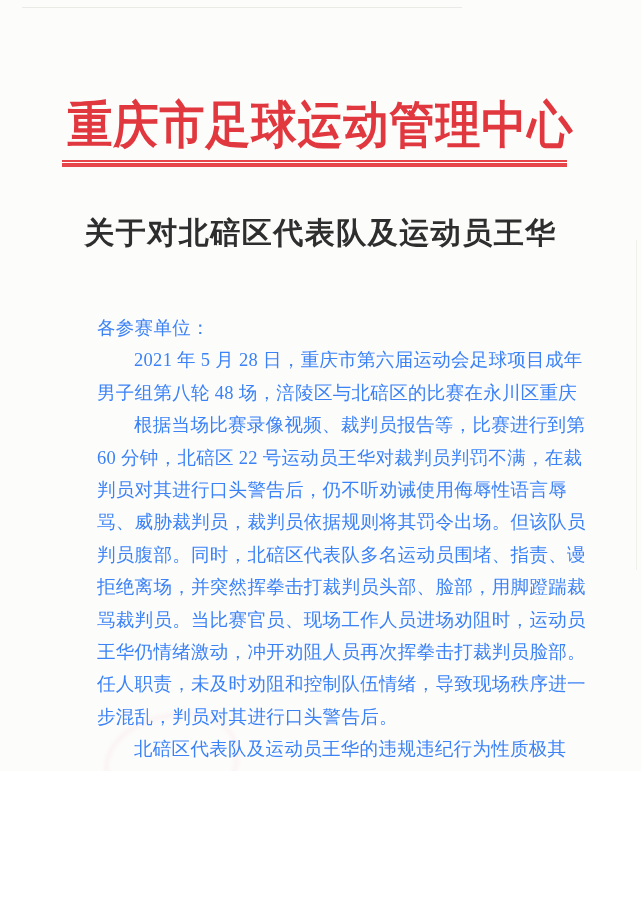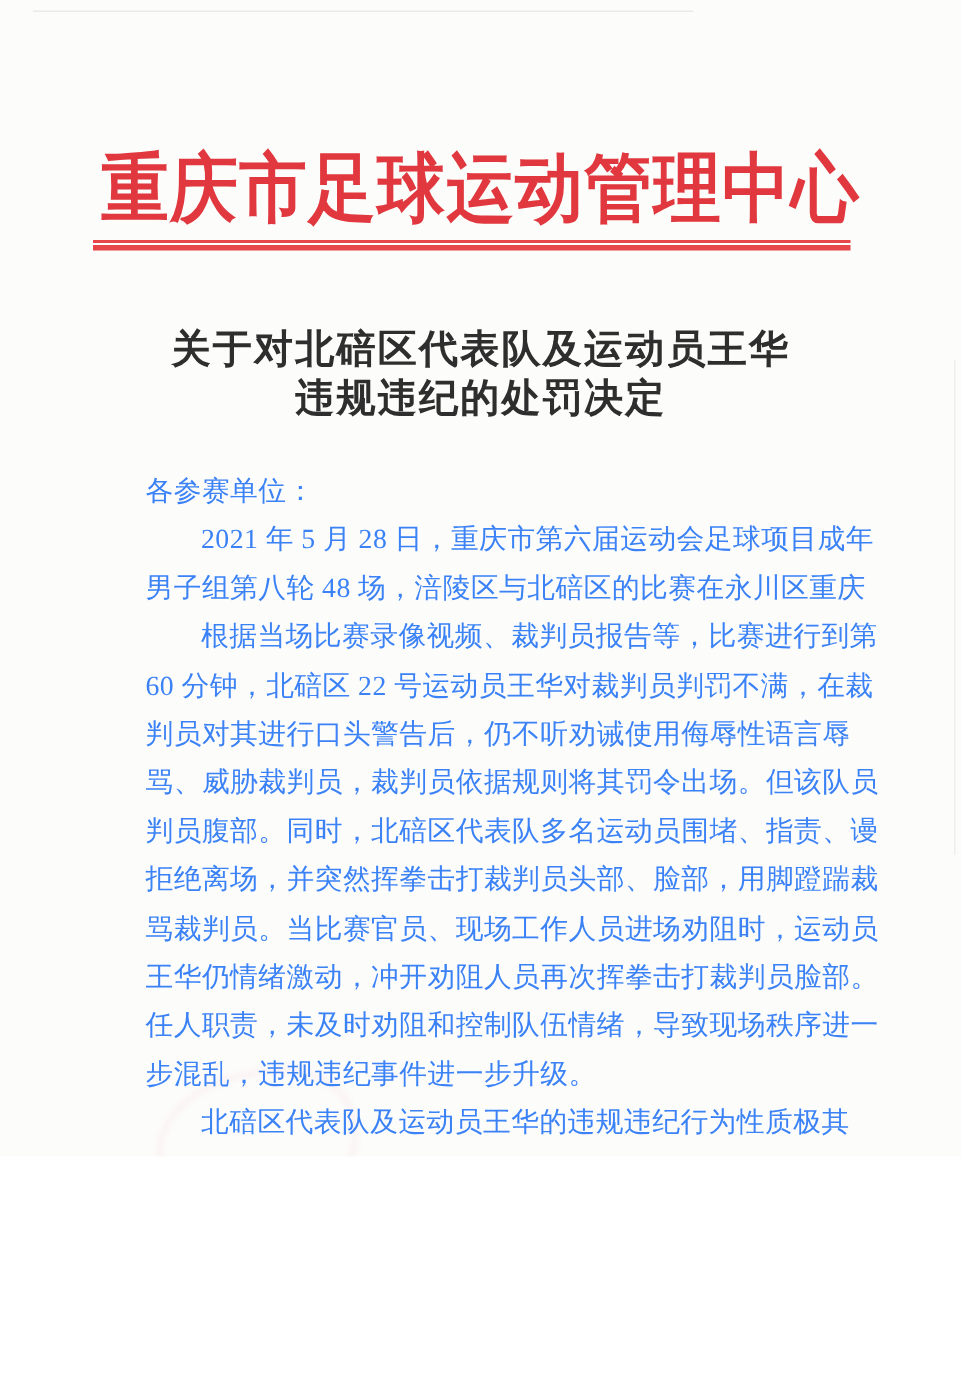--- a/index.html
+++ b/index.html
@@ -46,21 +46,21 @@
     position:absolute;left:62px;top:160px;width:505px;height:7px;
     background:linear-gradient(to bottom,
       #e64549 0px,#e64549 2px,
       rgba(255,255,255,.75) 2px,rgba(255,255,255,.75) 3.5px,
       #e64549 3.5px,#e64549 7px);
   }
   
   .doc-title{
     position:absolute;left:0;top:216px;width:641px;
     text-align:center;color:#2e2e2e;font-weight:bold;
-    font-size:26px;line-height:33px;
+    font-size:30px;line-height:33px;
     letter-spacing:1.5px;
   }
   
   .body-block{
     position:absolute;left:97px;top:312px;width:452px;
     font-size:18.5px;line-height:32.4px;
     color:#3b82f6;letter-spacing:.3px;
     white-space:nowrap;
   }
   .body-line{height:32.4px;}
@@ -86,36 +86,35 @@
   <div class="scan-top-line"></div>
   <div class="scan-right-edge"></div>
   <div class="scan-bottom-band"></div>
   <div class="stamp-bleed"></div>
 
   <div class="letterhead">重庆市足球运动管理中心</div>
   <div class="head-rule"></div>
 
   <div class="doc-title">
     <div>关于对北碚区代表队及运动员王华</div>
-    <div>违规违纪的处罚决定</div>
   </div>
 
   <div class="body-block">
     <div class="body-line">各参赛单位：</div>
     <div class="body-line indent">2021 年 5 月 28 日，重庆市第六届运动会足球项目成年</div>
     <div class="body-line">男子组第八轮 48 场，涪陵区与北碚区的比赛在永川区重庆</div>
     <div class="body-line indent">根据当场比赛录像视频、裁判员报告等，比赛进行到第</div>
     <div class="body-line">60 分钟，北碚区 22 号运动员王华对裁判员判罚不满，在裁</div>
     <div class="body-line">判员对其进行口头警告后，仍不听劝诫使用侮辱性语言辱</div>
     <div class="body-line">骂、威胁裁判员，裁判员依据规则将其罚令出场。但该队员</div>
     <div class="body-line">判员腹部。同时，北碚区代表队多名运动员围堵、指责、谩</div>
     <div class="body-line">拒绝离场，并突然挥拳击打裁判员头部、脸部，用脚蹬踹裁</div>
     <div class="body-line">骂裁判员。当比赛官员、现场工作人员进场劝阻时，运动员</div>
     <div class="body-line">王华仍情绪激动，冲开劝阻人员再次挥拳击打裁判员脸部。</div>
     <div class="body-line">任人职责，未及时劝阻和控制队伍情绪，导致现场秩序进一</div>
-    <div class="body-line">步混乱，违规违纪事件进一步升级。</div>
+    <div class="body-line">步混乱，判员对其进行口头警告后。</div>
     <div class="body-line indent">北碚区代表队及运动员王华的违规违纪行为性质极其</div>
   </div>
 
   <div class="foot-rule"></div>
   <div class="page-number">1</div>
 
 </div>
 
 </body></html>

